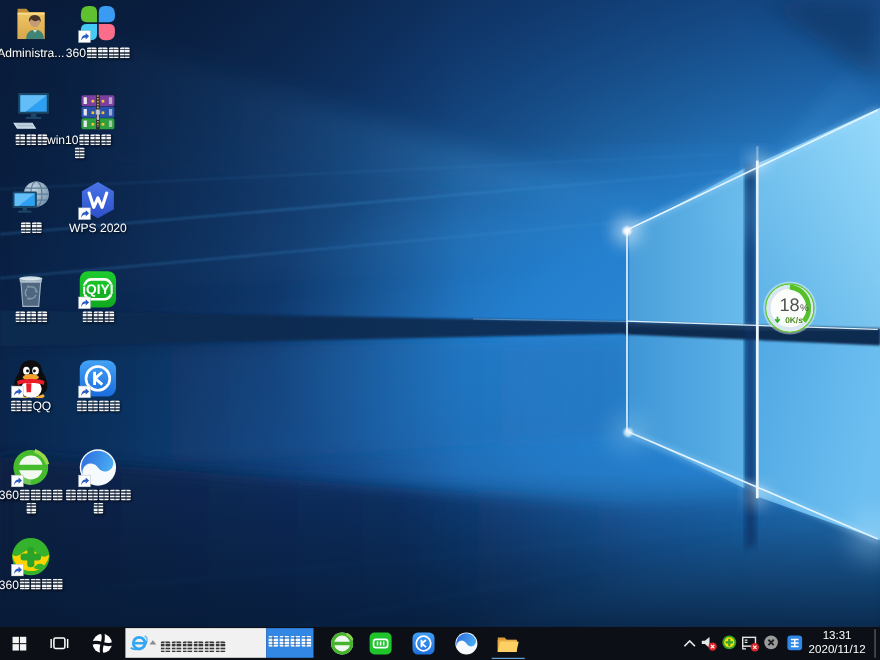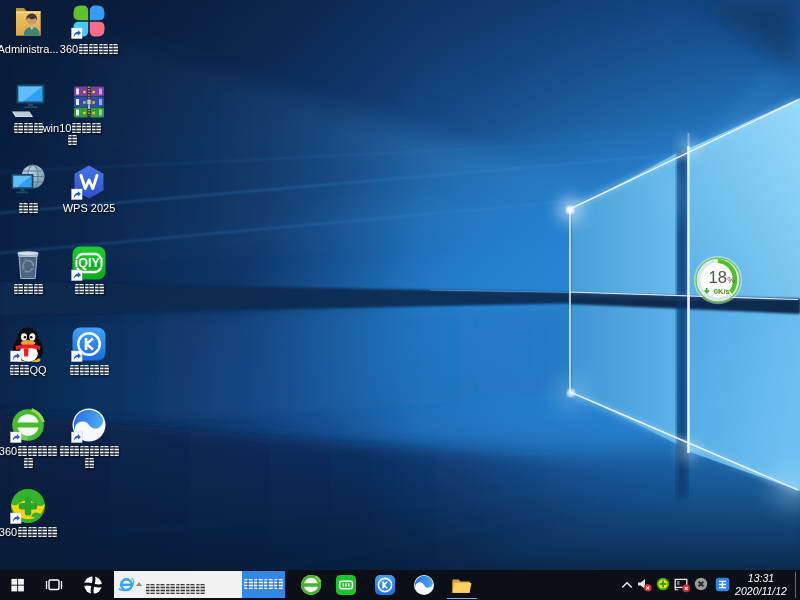--- a/index.html
+++ b/index.html
@@ -8,21 +8,21 @@
   
   .z{display:inline-block;width:9px;height:10px;margin:0 .5px;vertical-align:-1px;border-radius:1.5px;
      background:linear-gradient(90deg,rgba(0,0,0,0) 0 3.5px,rgba(10,30,66,.4) 3.5px 5px,rgba(0,0,0,0) 5px 9px),repeating-linear-gradient(180deg,rgba(255,255,255,.95) 0 1.4px,rgba(255,255,255,.3) 1.4px 2.9px);}
   .zd{display:inline-block;width:9px;height:10px;margin:0 .5px;vertical-align:-1px;border-radius:1.5px;
      background:linear-gradient(90deg,rgba(0,0,0,0) 0 3.5px,rgba(241,241,241,.5) 3.5px 5px,rgba(0,0,0,0) 5px 9px),repeating-linear-gradient(180deg,rgba(45,45,45,.95) 0 1.4px,rgba(45,45,45,.3) 1.4px 2.9px);}
   .lab{position:absolute;width:76px;text-align:center;color:#fff;font-size:11px;line-height:12px;
      text-shadow:1px 1px 2px rgba(0,0,0,.9);}
   .lab .z{filter:drop-shadow(1px 1px 1px rgba(0,0,0,.85));}
   .ico{position:absolute;width:36px;height:36px;}
   
-  #tb{position:absolute;left:0;top:570px;width:800px;height:30px;background:#0c1016;font-style:italic;}
+  #tb{position:absolute;left:0;top:570px;width:800px;height:30px;background:#0c1016;}
   #sbox{position:absolute;left:114px;top:1px;width:128px;height:27px;background:#f1f1f1;}
   #sbtn{position:absolute;left:242px;top:1px;width:43px;height:27px;background:#3286e4;
       color:#fff;text-align:center;line-height:27px;font-size:11px;}
   .tbi{position:absolute;top:4px;width:22px;height:22px;}
   #clk{position:absolute;right:9px;top:2px;width:60px;text-align:center;color:#fff;font-size:10.5px;line-height:13px;}
 </style></head>
 <body>
 <div id="scr">
 
 <svg class="abs" width="800" height="600" viewBox="0 0 800 600" style="left:0;top:0">
@@ -373,21 +373,21 @@
 <path d="M2.8,33.4 C3,30.4 4.6,28.9 6.9,28.8 L6.9,27 L10,29.9 L6.9,32.8 L6.9,31 C5,31.1 3.6,31.9 3.4,33.4 Z" fill="#2a5bc4"></path>
         </g>
 </svg>
 </div>
 
 <div class="lab" style="left:-10px;top:43px">Administra...</div>
 <div class="lab" style="left:51px;top:43px">360<span class="z"></span><span class="z"></span><span class="z"></span><span class="z"></span></div>
 <div class="lab" style="left:-10px;top:122px"><span class="z"></span><span class="z"></span><span class="z"></span></div>
 <div class="lab" style="left:34px;top:122px">win10<span class="z"></span><span class="z"></span><span class="z"></span><br><span class="z"></span></div>
 <div class="lab" style="left:-10px;top:202px"><span class="z"></span><span class="z"></span></div>
-<div class="lab" style="left:51px;top:202px">WPS 2025</div>
+<div class="lab" style="left:51px;top:202px">WPS 2020</div>
 <div class="lab" style="left:-10px;top:283px"><span class="z"></span><span class="z"></span><span class="z"></span></div>
 <div class="lab" style="left:51px;top:283px"><span class="z"></span><span class="z"></span><span class="z"></span></div>
 <div class="lab" style="left:-10px;top:364px"><span class="z"></span><span class="z"></span>QQ</div>
 <div class="lab" style="left:51px;top:364px"><span class="z"></span><span class="z"></span><span class="z"></span><span class="z"></span></div>
 <div class="lab" style="left:-10px;top:445px">360<span class="z"></span><span class="z"></span><span class="z"></span><span class="z"></span><br><span class="z"></span></div>
 <div class="lab" style="left:51px;top:445px"><span class="z"></span><span class="z"></span><span class="z"></span><span class="z"></span><span class="z"></span><span class="z"></span><br><span class="z"></span></div>
 <div class="lab" style="left:-10px;top:526px">360<span class="z"></span><span class="z"></span><span class="z"></span><span class="z"></span></div>
 
 <div id="tb">
   <svg class="tbi" style="left:7px;top:4px" width="22" height="22" viewBox="0 0 22 22">

